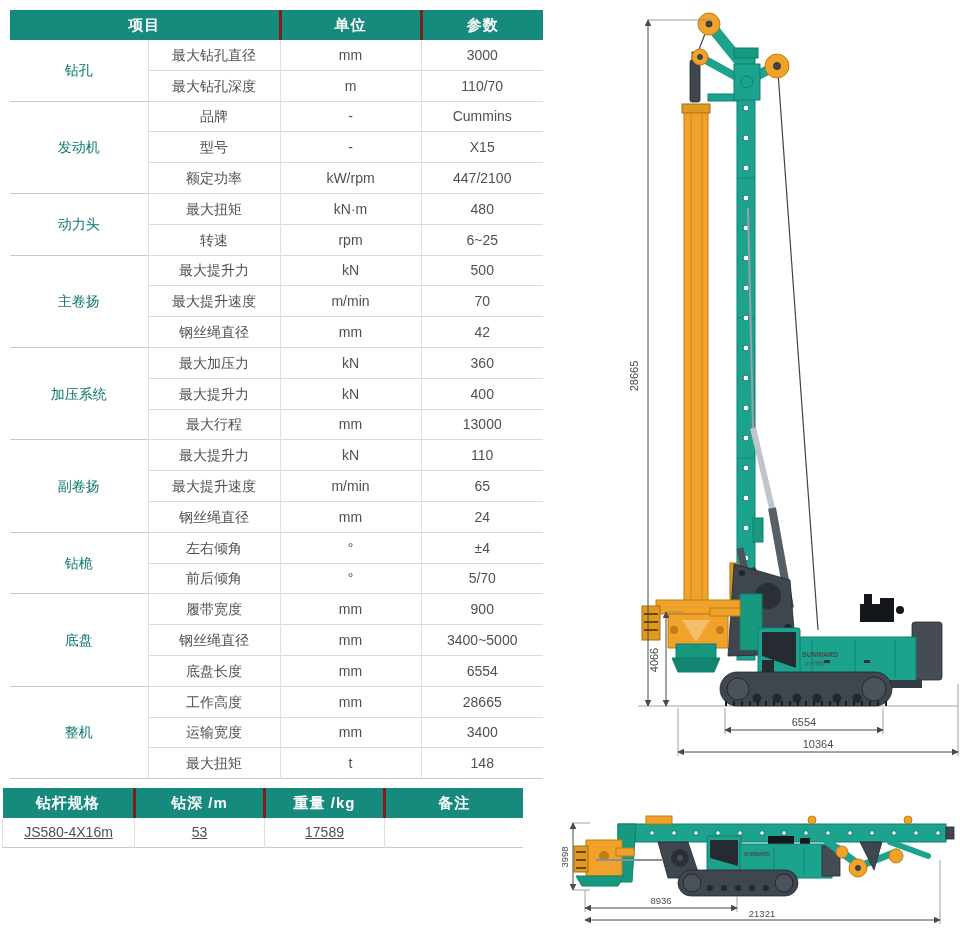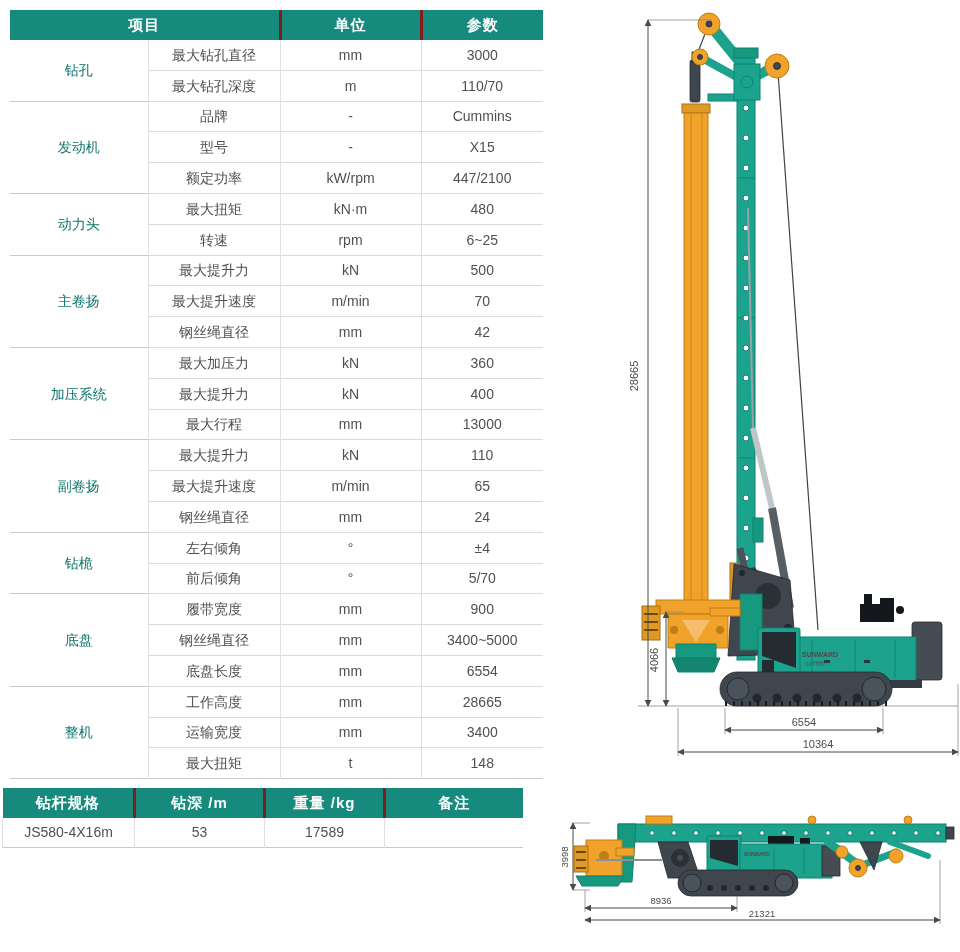--- a/index.html
+++ b/index.html
@@ -16,21 +16,21 @@
   }
   th + th{border-left:3px solid #7f1d1d;}
   td{
     height:29.8px;font-size:14px;color:#4F5052;text-align:center;padding:0;
     border-top:1px solid #DADADA;border-left:1px solid #E0E0E0;line-height:1;
     white-space:nowrap;
   }
   tr:first-child td{border-top:none;margin-top:21px;}
   td.cat{border-left:none;border-top:1px solid #C9C9C9;color:#0f766e;}
   table{border-bottom:1px solid #C9C9C9;}
-  .rod-wrap td{height:28.8px;}
+  .rod-wrap td{height:28.8px;text-decoration:underline;}
   svg text{fill:#4A4A4A;}
   .dlbl{font-size:11px;}
   .dlbl-s{font-size:9.5px;}
   .dim{stroke:#4A4A4A;stroke-width:1;}
   .ext{stroke:#8C8C8C;stroke-width:0.8;}
   .cable{stroke:#3C434B;stroke-width:1.2;fill:none;}
   .teal{fill:#1CA38E;stroke:#0E8070;stroke-width:1;}
   .tealD{fill:#17997F;stroke:#0E8070;stroke-width:1;}
   .org{fill:#F0A22B;stroke:#BE7E14;stroke-width:1;}
   .orgD{fill:#E09A24;stroke:#A86F10;stroke-width:1;}

